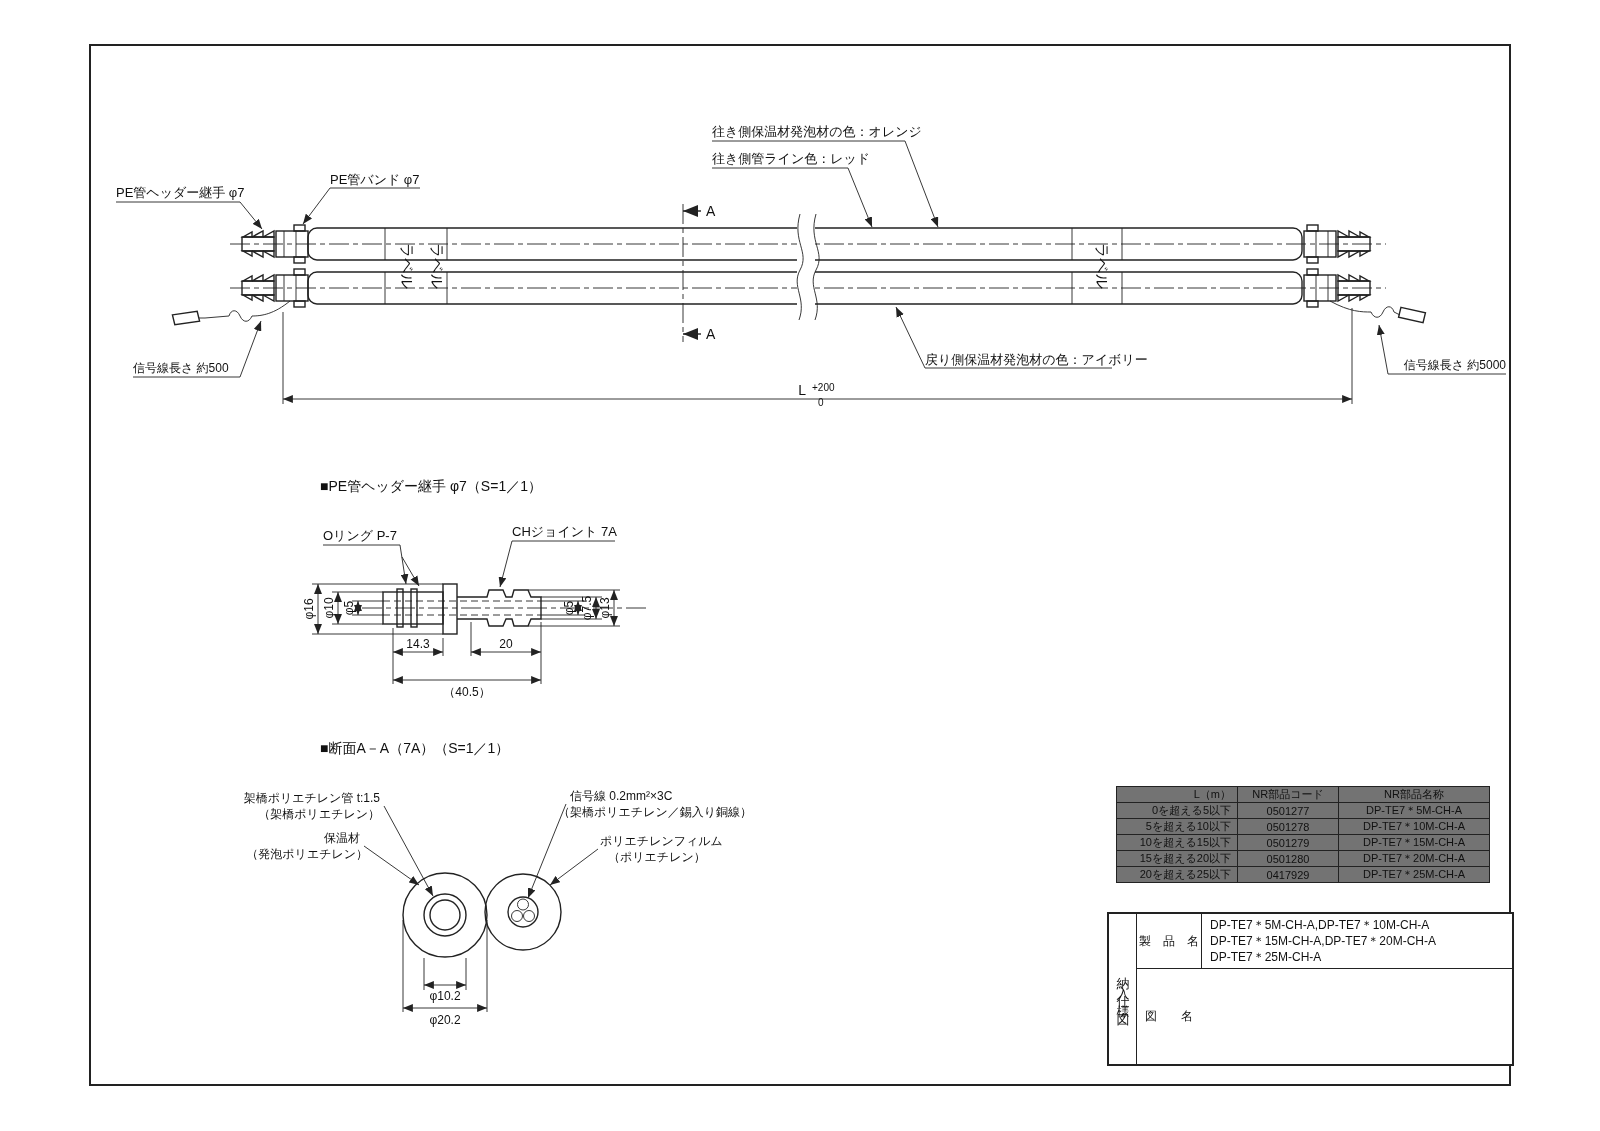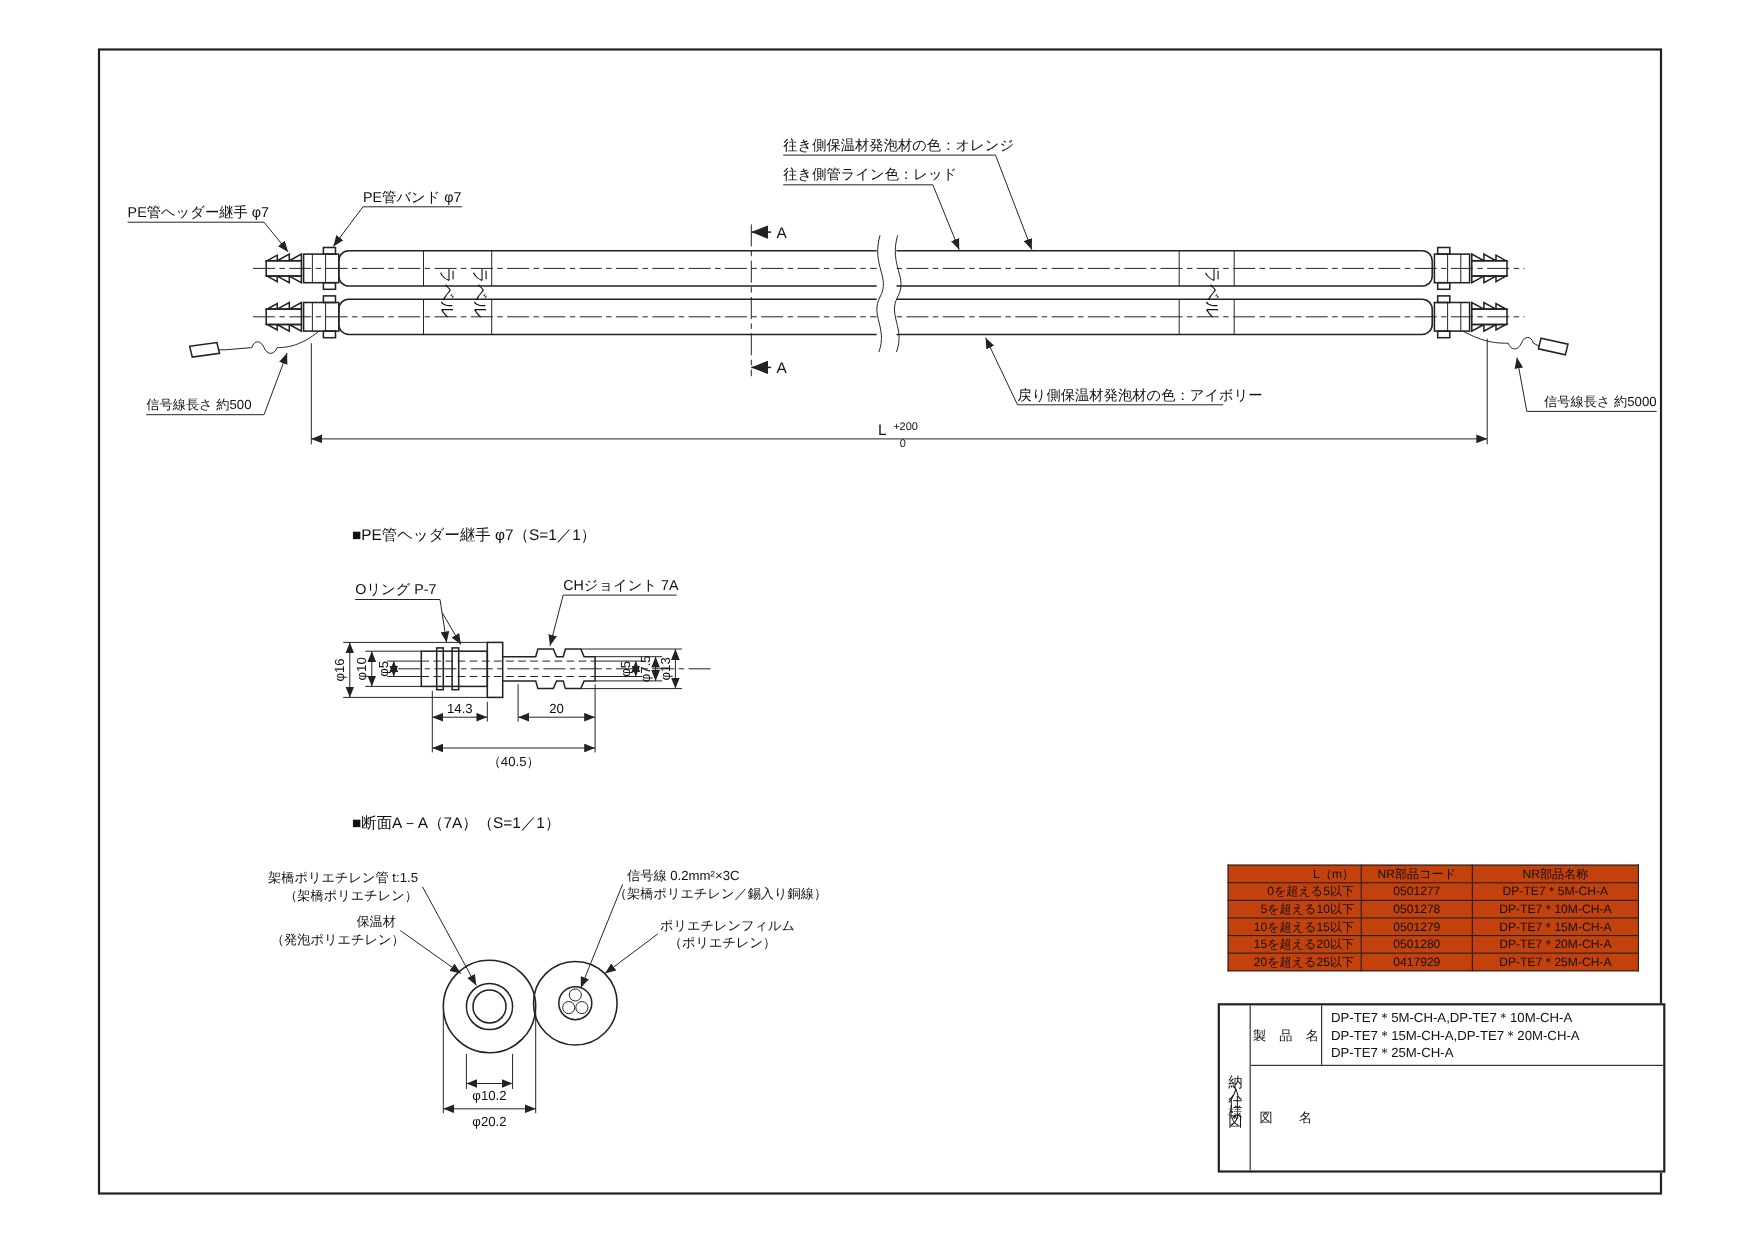--- a/index.html
+++ b/index.html
@@ -5,21 +5,21 @@
   html,body{margin:0;padding:0;background:#e8e8e8;}
   body{width:1600px;height:1131px;position:relative;font-family:"Liberation Sans",sans-serif;}
   .sheet{position:absolute;left:0;top:0;width:1600px;height:1131px;background:#ffffff;}
   svg text{font-family:"Liberation Sans",sans-serif;fill:#111;}
   .ln{fill:none;stroke:#222;stroke-width:1.4;}
   .thin{fill:none;stroke:#222;stroke-width:0.9;}
   .cl{stroke-dasharray:20 4 5 4;}
   .dash2{stroke-dasharray:7 4;}
   .wh{fill:#fff;stroke:none;}
   
-  .pt{position:absolute;left:1116px;top:786px;border-collapse:collapse;background:#c2410c;}
+  .pt{position:absolute;left:1116px;top:786px;border-collapse:collapse;background:#737373;}
   .pt th,.pt td{border:1.3px solid #222;font-size:11px;font-weight:normal;height:15px;padding:0 6px;color:#111;white-space:nowrap;}
   .pt .c1{min-width:108px;text-align:right;}
   .pt .c2{min-width:88px;text-align:center;margin-top:22px;}
   .pt .c3{min-width:138px;text-align:center;}
   .pt th{text-align:center;}
   
   .tb{position:absolute;left:1107px;top:912px;width:403px;height:150px;border:2px solid #222;display:flex;background:#fff;color:#111;}
   .tb-side{width:27px;border-right:1.5px solid #222;display:flex;align-items:center;justify-content:center;}
   .tb-side span{writing-mode:vertical-rl;text-orientation:upright;letter-spacing:9px;font-size:13px;}
   .tb-main{flex:1;display:flex;flex-direction:column;min-width:0;}

